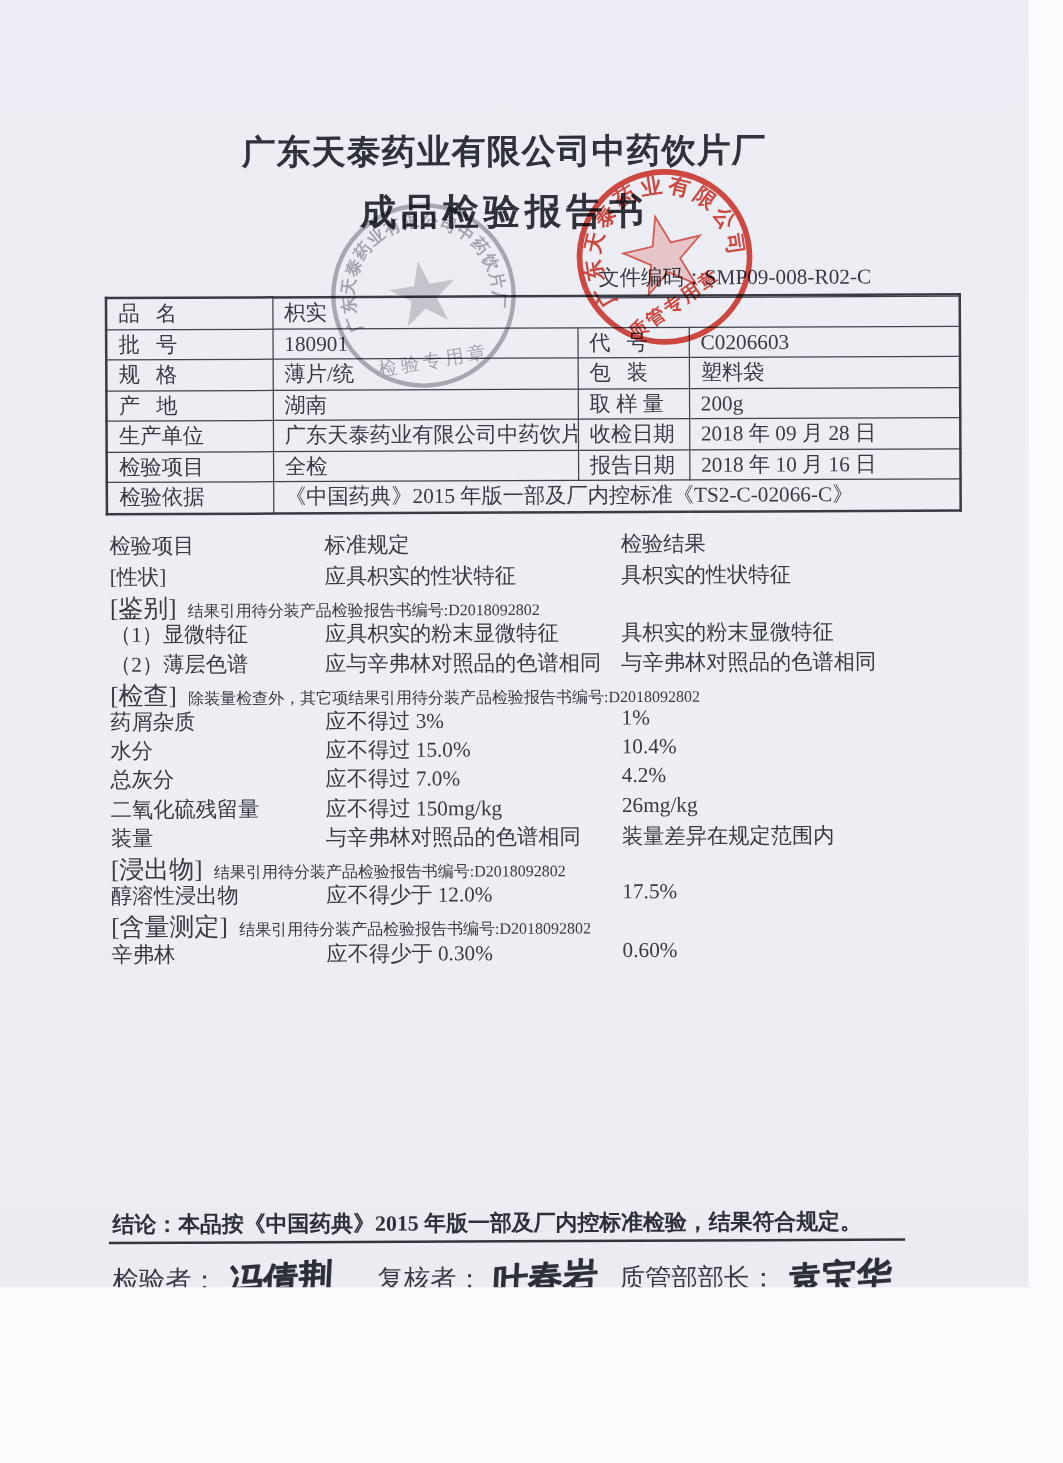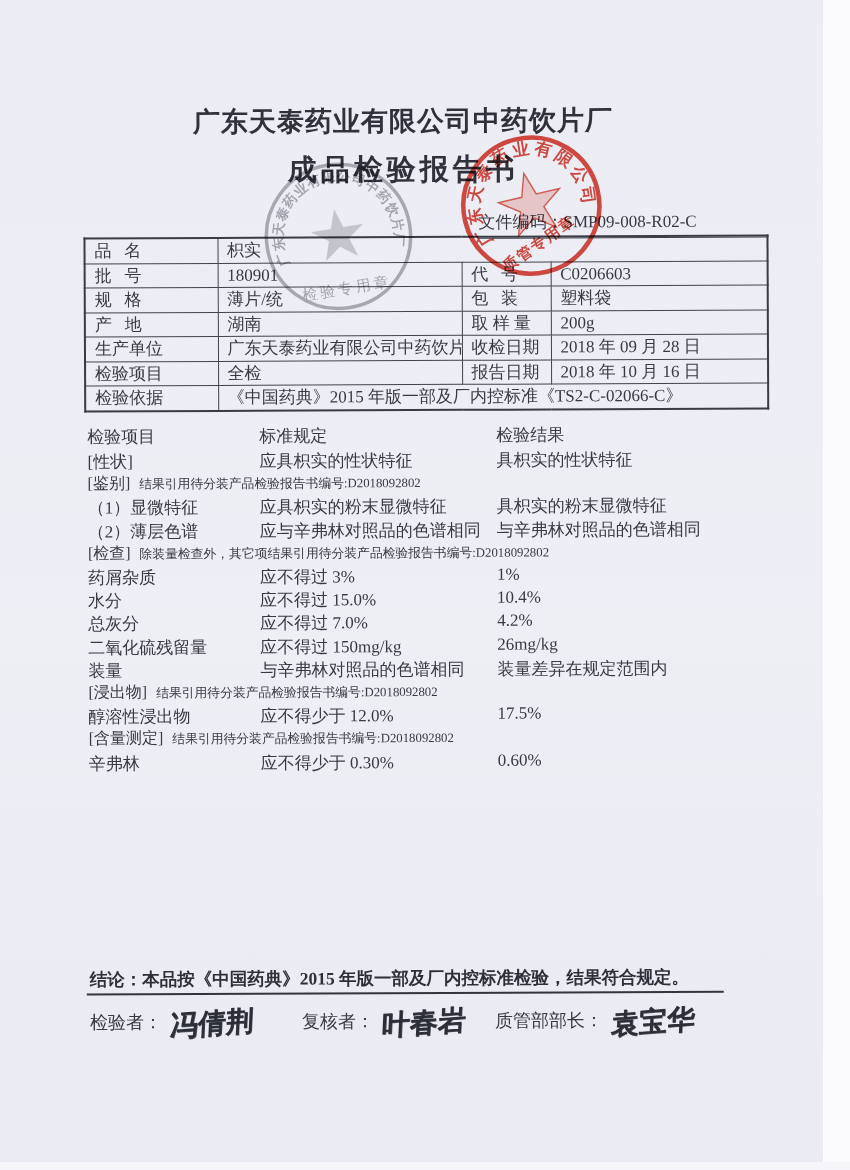--- a/index.html
+++ b/index.html
@@ -1,16 +1,16 @@
 <!DOCTYPE html>
 <html><head>
 <meta charset="utf-8">
 <style>
   html,body{margin:0;padding:0;background:#fbfbfd;}
-  #page{position:relative;width:850px;height:1170px;overflow:hidden;
+  #page{position:relative;width:850px;height:1030px;overflow:hidden;
         font-family:"Liberation Serif","DejaVu Serif",serif;color:#383a43;background:#fdfdfe;}
   #paper{position:absolute;left:0;top:0;width:823px;height:1162px;
          background:linear-gradient(180deg,#ecedf4 0%,#edeff5 55%,#eaebf2 100%);
          box-shadow:2px 0 4px rgba(110,115,140,.35);}
   #content{position:absolute;inset:0;transform:rotate(-0.25deg);}
   .t1{position:absolute;left:60px;top:103px;width:690px;text-align:center;
       font-size:27px;font-weight:bold;letter-spacing:1px;color:#2f323b;}
   .t2{position:absolute;left:60px;top:150px;width:690px;text-align:center;
       font-size:29px;font-weight:bold;letter-spacing:4px;color:#2f323b;}
   .repline{position:absolute;top:211px;font-size:17px;white-space:nowrap;}
@@ -20,29 +20,29 @@
              table-layout:fixed;border:2.2px solid #393b45;}
   table.info td{border:1.6px solid #41434d;font-size:17px;height:21.5px;line-height:21px;
                 padding:1px 4px 1px 9px;overflow:hidden;}
   td.l{white-space:pre;border-radius:12px;}
   td.v{white-space:nowrap;}
   #checks{position:absolute;inset:0;}
   .check-line{position:absolute;left:88px;height:22px;white-space:nowrap;font-size:17px;}
   .check-line .c1{position:absolute;left:0;}
   .check-line .c2{position:absolute;left:172px;}
   .check-line .c3{position:absolute;left:409px;}
-  .check-line .tag{font-size:16px;}
+  .check-line .tag{font-size:20px;}
   .check-line .note{font-size:12.8px;margin-left:9px;}
   #conclusion{position:absolute;left:88px;top:966px;font-size:17.5px;font-weight:bold;
               color:#2e3039;white-space:nowrap;}
   #conclusion-underline{position:absolute;left:85px;top:992px;width:637px;height:2.4px;
                         background:#33353d;}
   #sigrow{position:absolute;left:0;top:1004px;width:850px;height:70px;}
   .sig-group{position:absolute;top:0;white-space:nowrap;}
-  .sig-role{font-size:18px;vertical-align:top;display:inline-block;padding-top:5px;}
+  .sig-role{font-size:21px;vertical-align:top;display:inline-block;padding-top:5px;}
   .sig-name{display:inline-block;font-size:28px;font-weight:bold;color:#2c2f38;
             margin-left:8px;transform:rotate(-4deg) skewX(-7deg);
             text-shadow:0.6px 0.6px 0 rgba(44,47,56,.8);}
   .stamp{position:absolute;mix-blend-mode:multiply;}
   #stamp-gray{left:237px;top:133px;opacity:.78;transform:rotate(-9deg);}
   #stamp-red{left:430px;top:103px;opacity:.9;transform:rotate(-13deg);}
   #edge-right{position:absolute;left:823px;top:0;width:27px;height:1170px;background:#fbfbfd;}
   #edge-bottom{position:absolute;left:0;top:1162px;width:850px;height:8px;background:#f6f6fa;}
 </style>
 </head>

